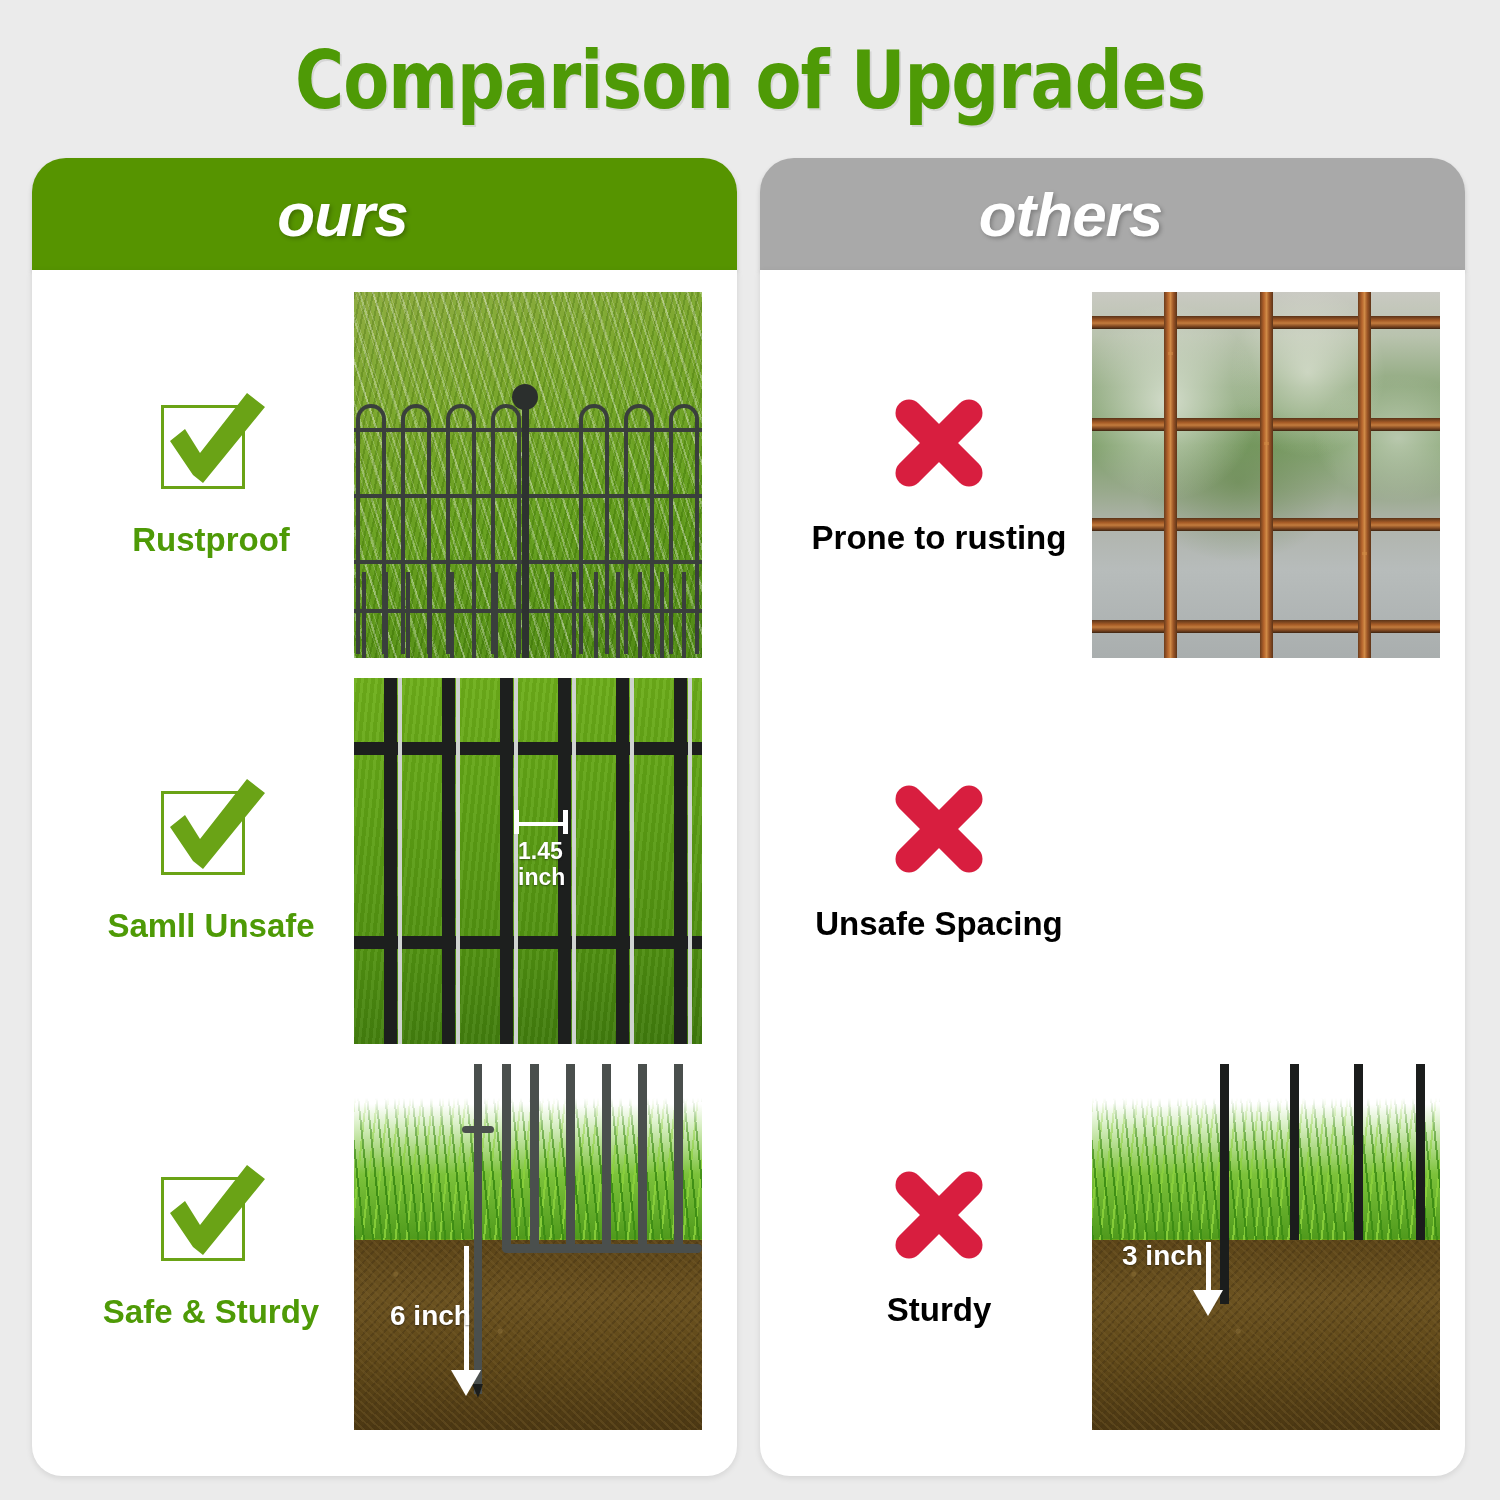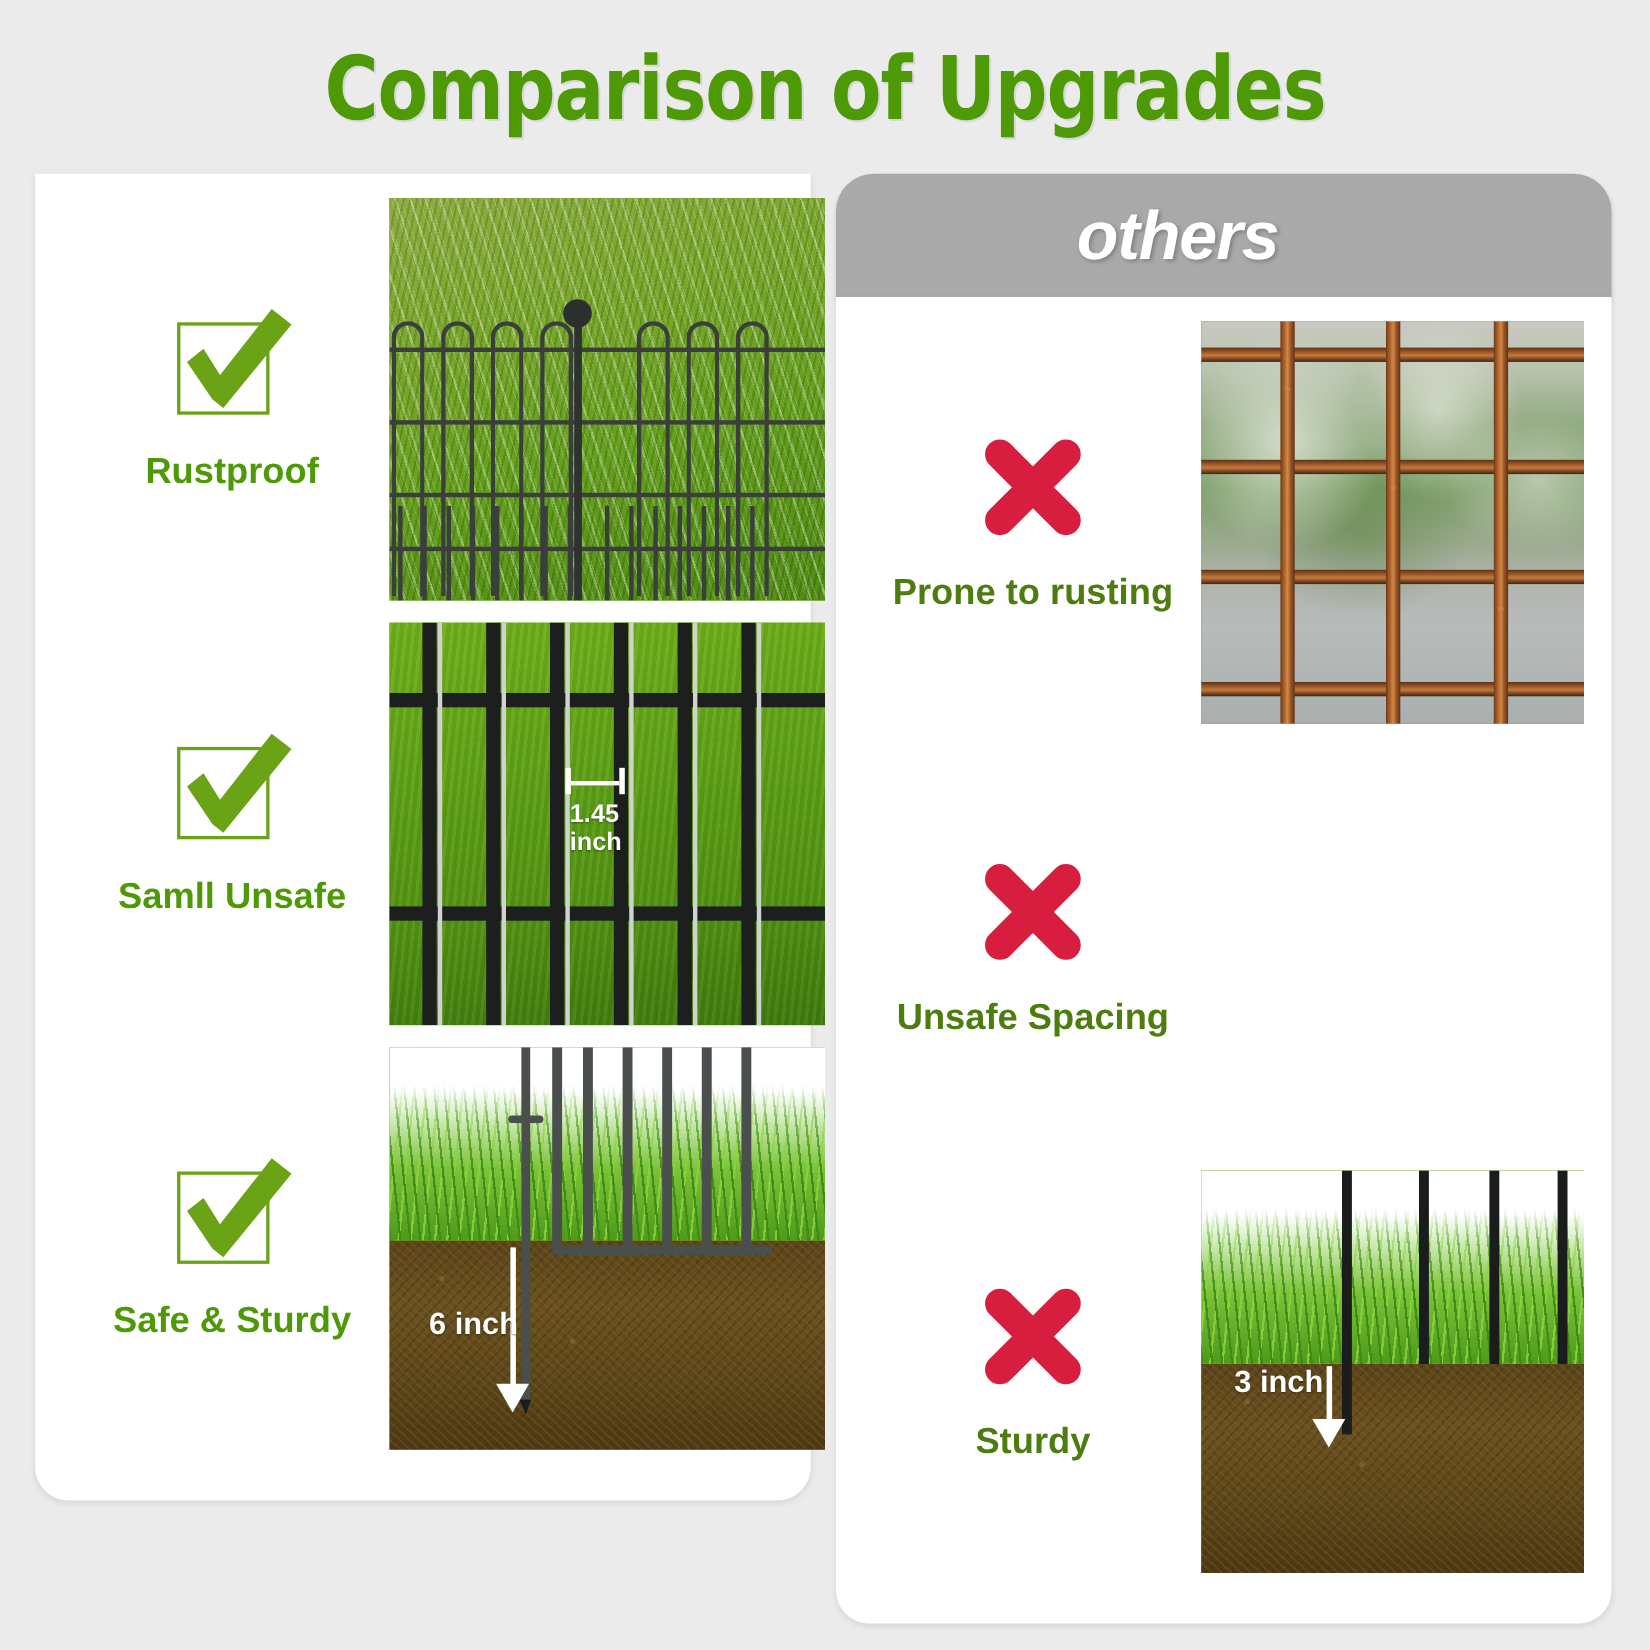--- a/index.html
+++ b/index.html
@@ -61,29 +61,29 @@
   .feature{
     position:absolute;left:34px;top:0;width:290px;height:386px;
     display:flex;flex-direction:column;align-items:center;justify-content:center;
     gap:26px;
   }
   .feature-label{
     font-size:33px;font-weight:bold;text-align:center;line-height:1.15;
     white-space:nowrap;
   }
   .ours .feature-label{color:#4e9a06;}
-  .others .feature-label{color:#4d7c0f;}
+  .others .feature-label{color:#000000;}
 
   .thumb{
     position:absolute;top:10px;
     width:348px;height:366px;
     overflow:hidden;
     background:#6aa316;
   }
-  .col-ours .thumb{left:322px;padding-left:48px;}
+  .col-ours .thumb{left:322px;}
   .col-others .thumb{left:332px;}
 
   
   .check-icon{position:relative;width:112px;height:104px;}
   .check-box{
     position:absolute;left:6px;top:14px;width:84px;height:84px;
     border:3px solid #6aa316;box-sizing:border-box;
   }
   .check-mark{position:absolute;left:0;top:0;width:112px;height:104px;}
 
@@ -174,20 +174,23 @@
 </style>
 </head>
 <body>
 
 <div class="page">
 
   <div class="title">Comparison of Upgrades</div>
 
   <div class="col col-ours ours">
 
+    <div class="col-header green">
+      <span class="col-header-label">ours</span>
+    </div>
 
     <div class="col-body">
 
       <div class="row row-0">
         <div class="feature">
           <div class="check-icon">
             <div class="check-box"></div>
             <svg class="check-mark" viewBox="0 0 112 104">
               <polygon points="15,50 30,38 45,62 92,2 110,16 48,92 38,84" fill="#6aa316"></polygon>
             </svg>

